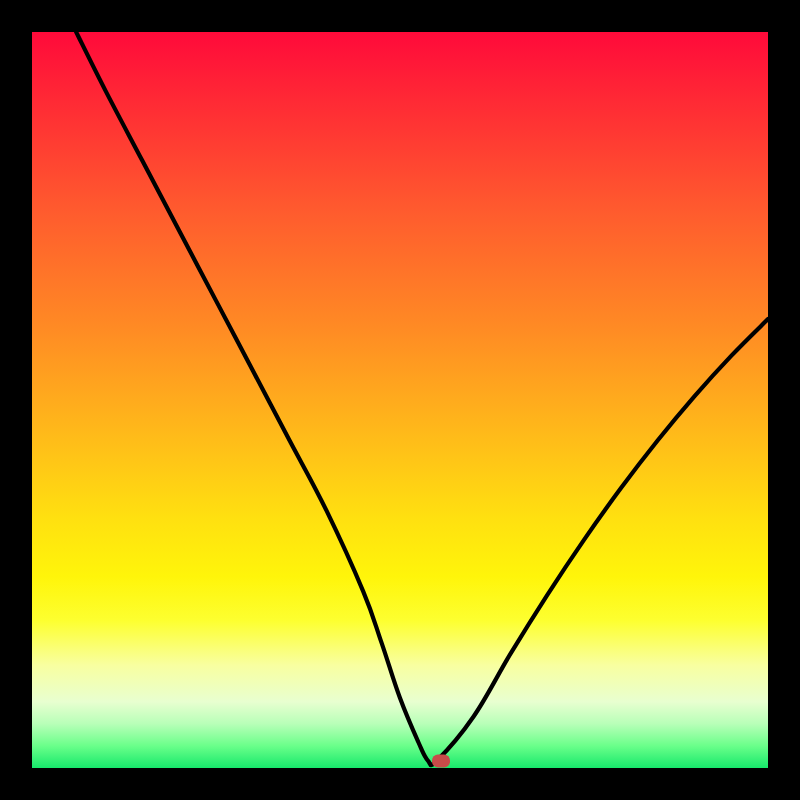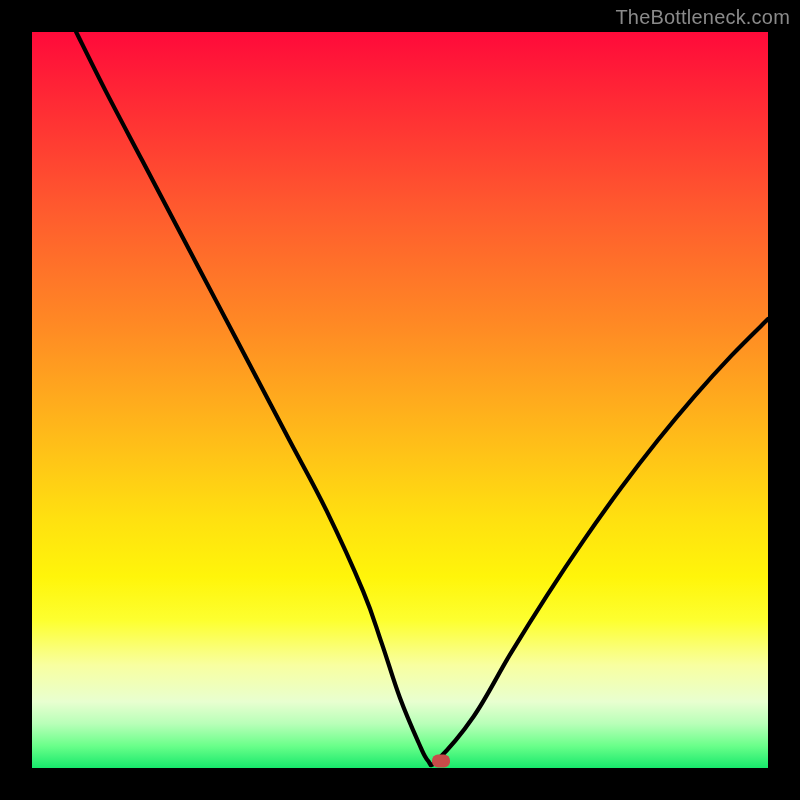--- a/index.html
+++ b/index.html
@@ -82,15 +82,14 @@
   <div class="plot-area">
 
     <svg class="curve" viewBox="0 0 736 736">
       <path id="curve-path" d="M 44.16 0.00 C 49.56 10.79, 61.46 35.27, 73.60 58.88 C 85.74 82.49, 96.91 103.16, 110.40 128.80 C 123.89 154.44, 133.71 173.08, 147.20 198.72 C 160.69 224.36, 170.51 243.00, 184.00 268.64 C 197.49 294.28, 207.31 312.92, 220.80 338.56 C 234.29 364.20, 244.11 382.84, 257.60 408.48 C 271.09 434.12, 280.91 450.74, 294.40 478.40 C 307.89 506.06, 321.08 535.07, 331.20 559.36 C 341.32 583.65, 342.85 591.31, 349.60 610.88 C 356.35 630.45, 361.25 647.86, 368.00 666.08 C 374.75 684.30, 381.27 698.77, 386.40 710.24 C 391.53 721.71, 392.59 725.27, 395.97 728.64 C 399.34 732.01, 396.43 736.74, 404.80 728.64 C 413.17 720.54, 428.11 704.05, 441.60 684.48 C 455.09 664.91, 464.91 644.18, 478.40 621.92 C 491.89 599.66, 501.71 583.95, 515.20 563.04 C 528.69 542.13, 538.51 527.41, 552.00 507.84 C 565.49 488.27, 575.31 474.54, 588.80 456.32 C 602.29 438.10, 612.11 425.35, 625.60 408.48 C 639.09 391.61, 648.91 379.84, 662.40 364.32 C 675.89 348.80, 685.71 338.01, 699.20 323.84 C 712.69 309.67, 729.25 293.79, 736.00 287.04"></path>
     </svg>
 
     <div id="marker" class="marker" style="left: 409.216px; top: 728.64px; background: rgb(200, 75, 73);"></div>
 
   </div>
 
-  <div class="attribution">TheBottleneck.com</div>
 
 </div>
 
 </body></html>

